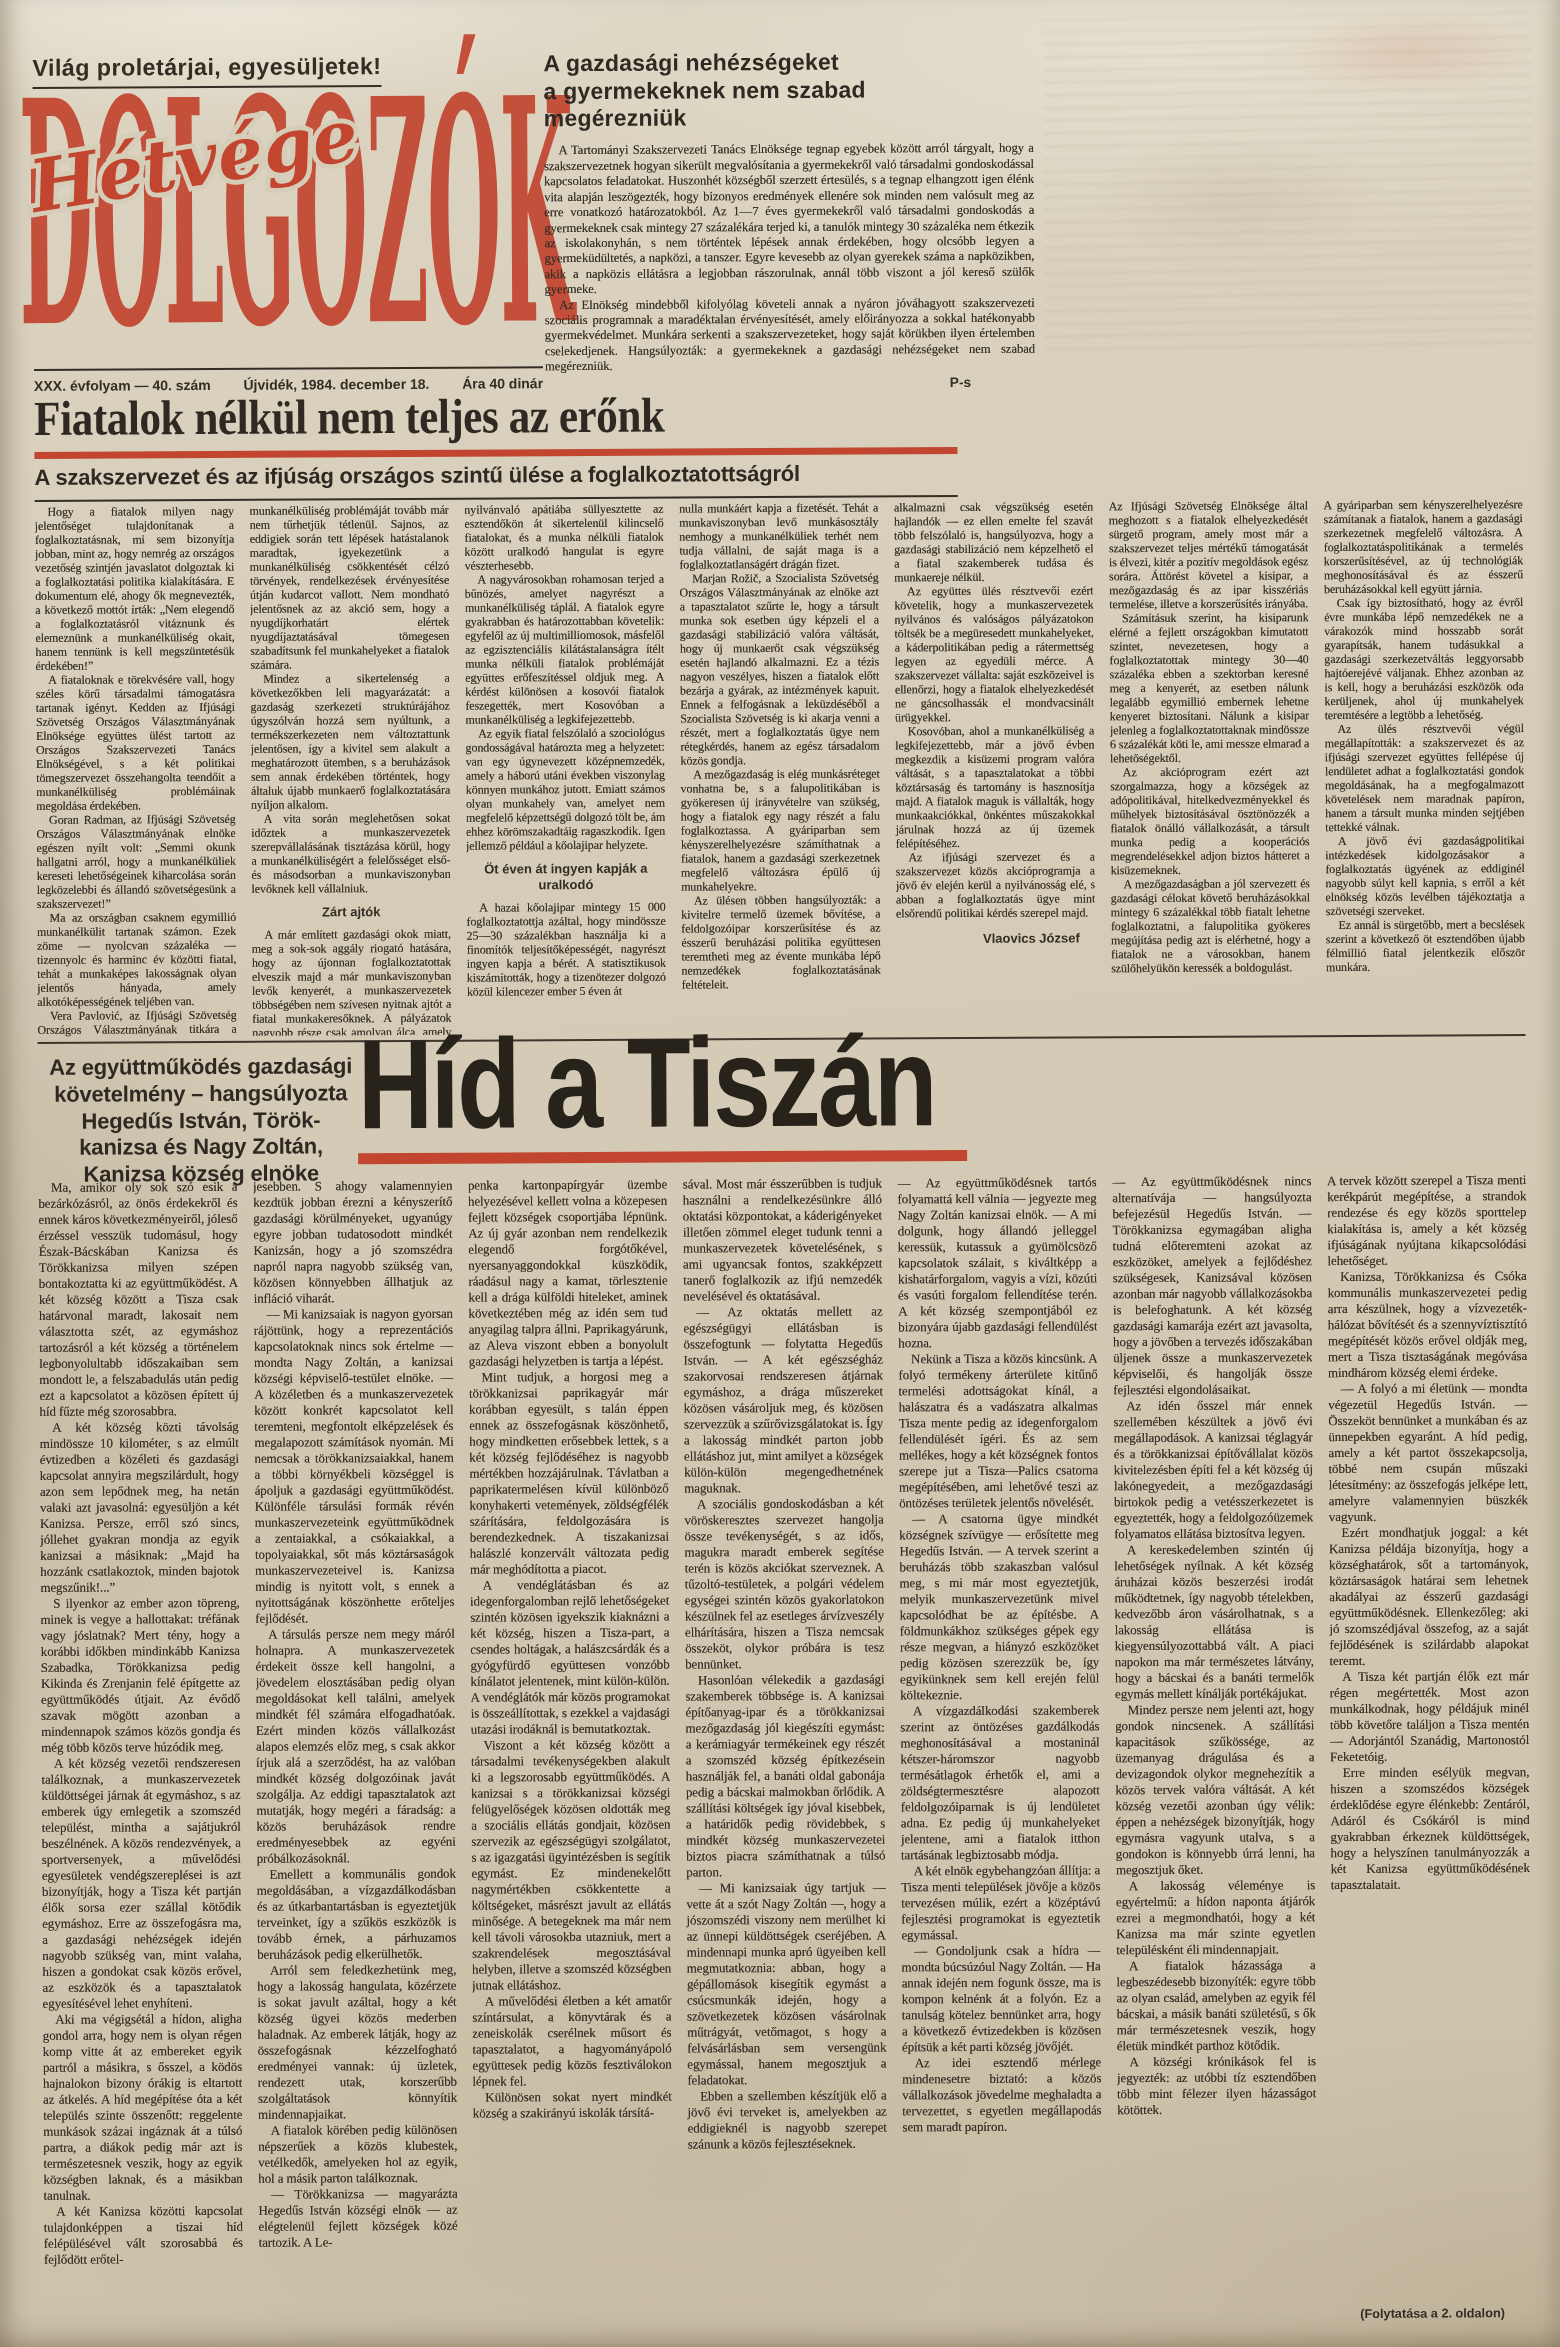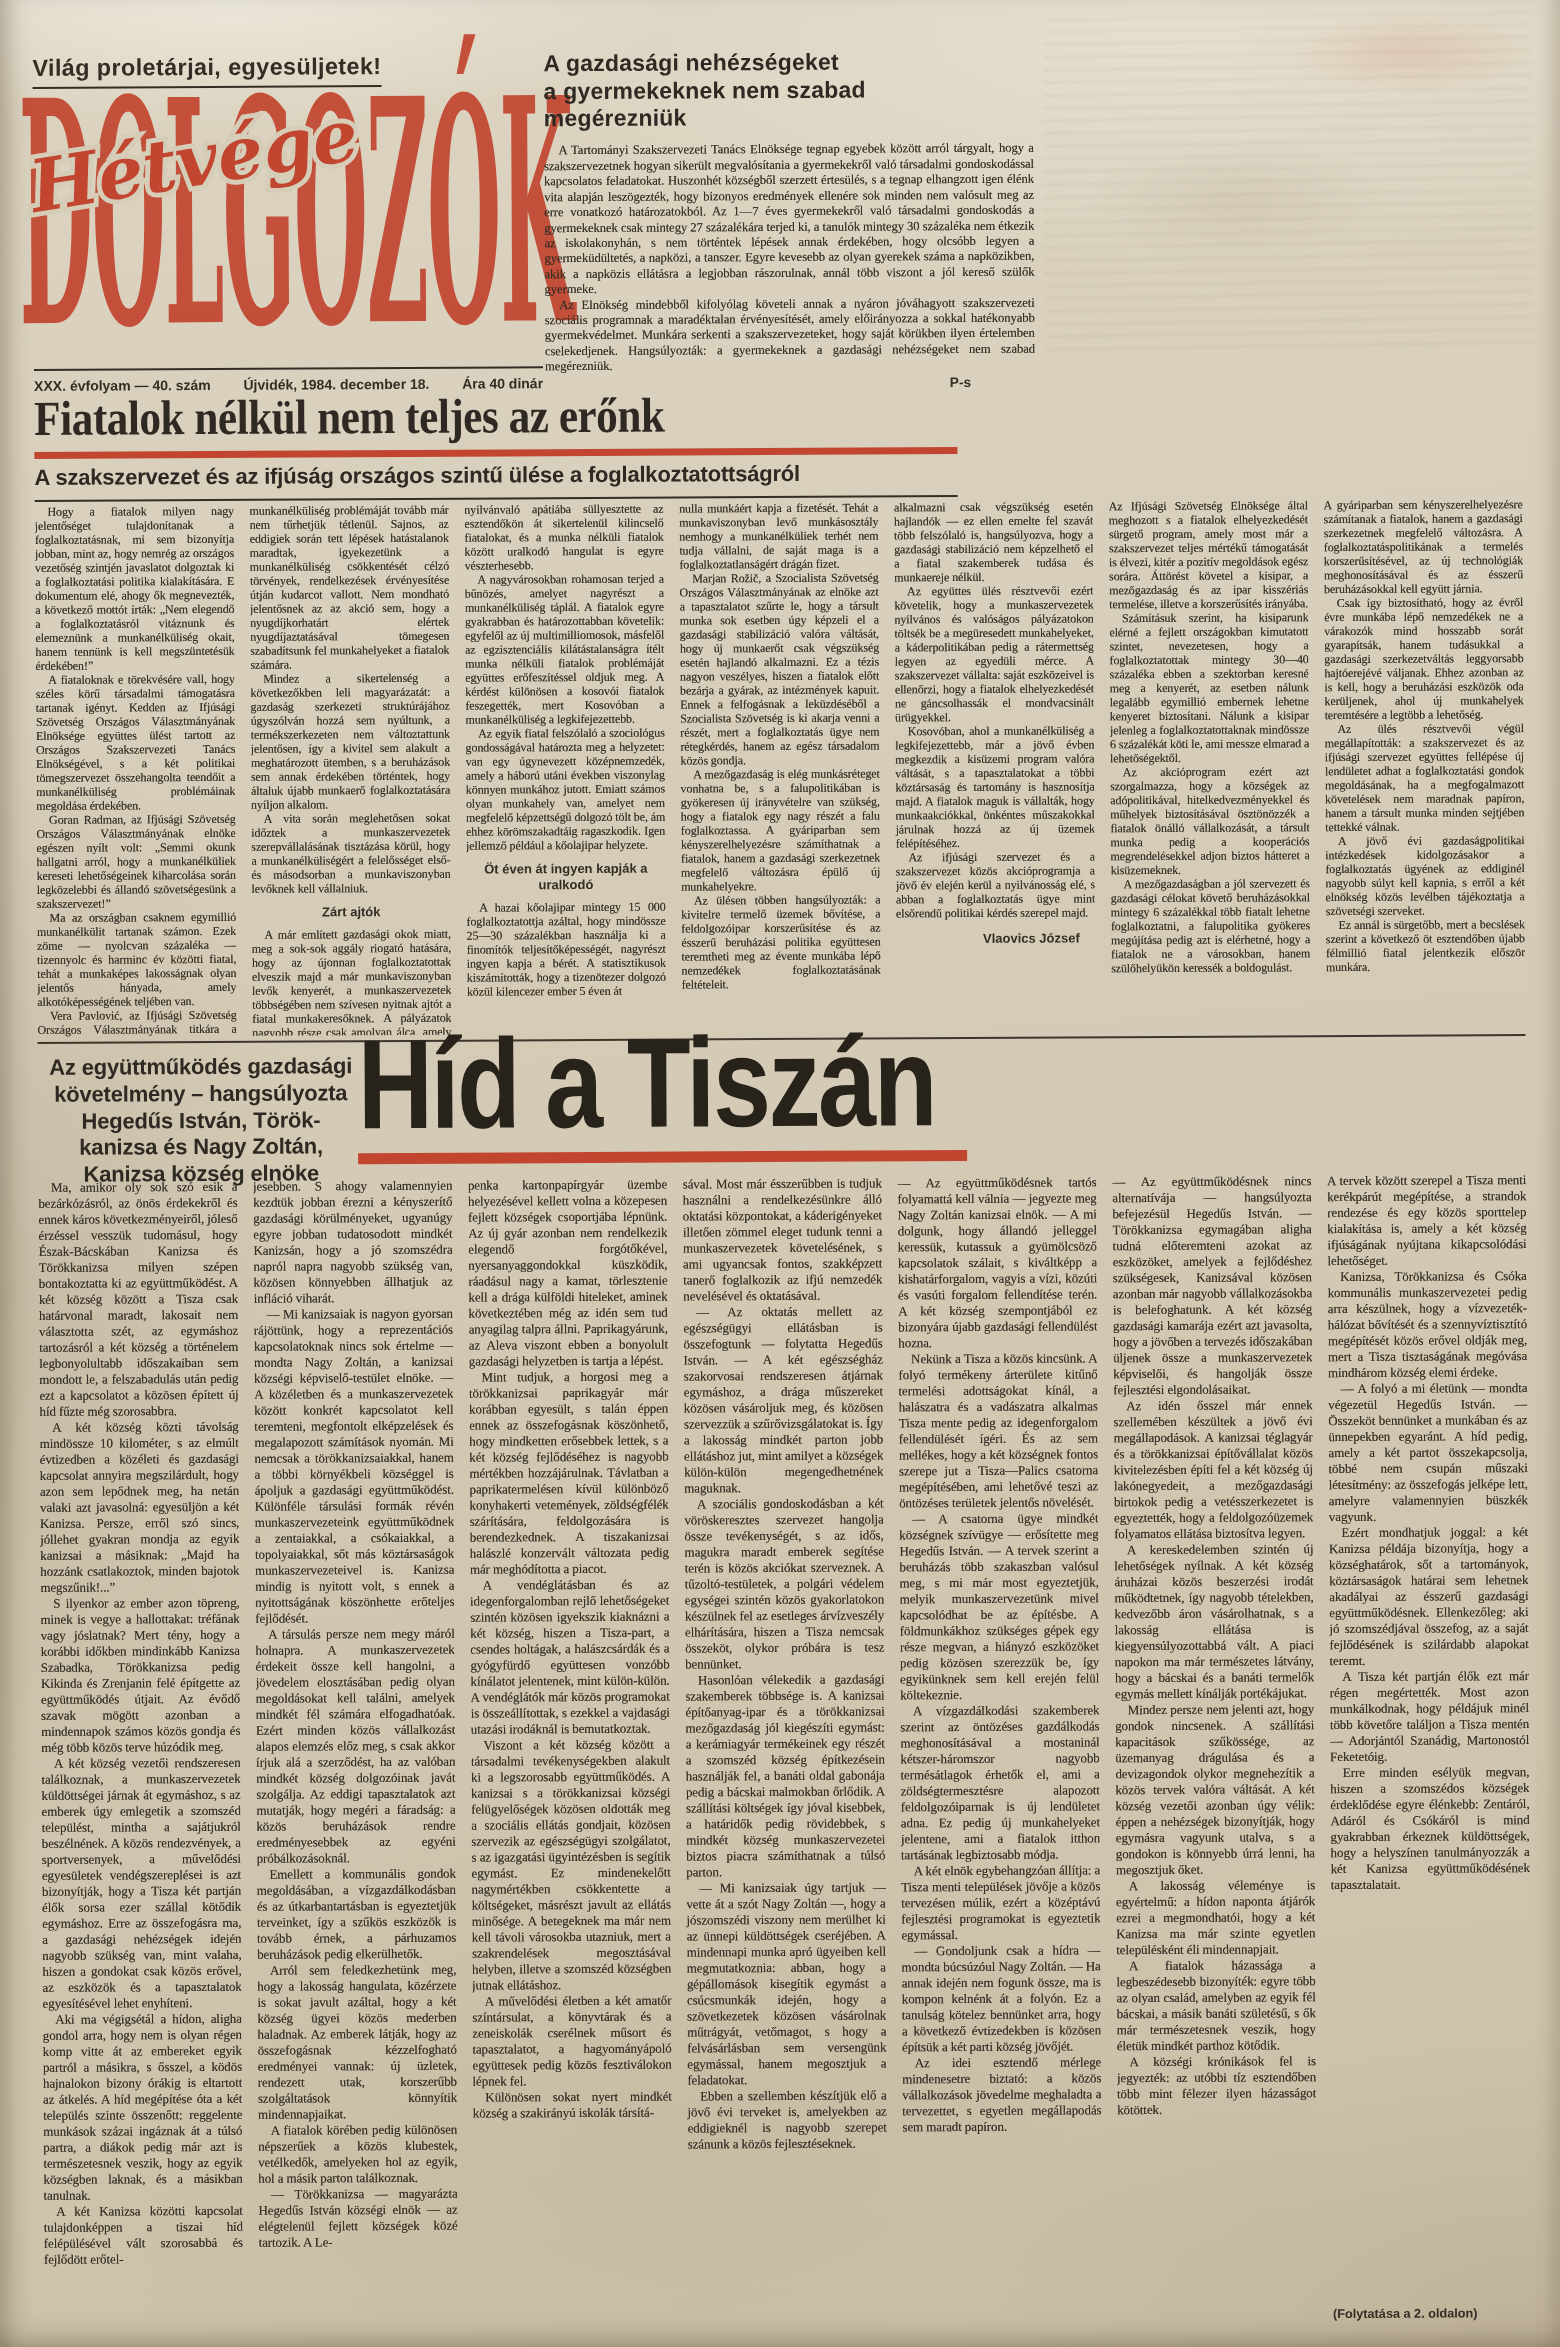--- a/index.html
+++ b/index.html
@@ -58,21 +58,21 @@
   .cols{position:absolute;display:flex;gap:15.6px}
   .main-cols{left:37px;top:501px;width:1488px;height:532px}
   .second-cols{left:37px;top:1176px;width:1488px;height:1149px}
   .col{flex:1 1 0;height:100%;overflow:hidden;display:flex;flex-direction:column;text-align:justify}
   .main-cols .col{font-size:12px;line-height:14px}
   .second-cols .col{font-size:13px;line-height:16px}
   .col p{margin:0;text-indent:12.7px;letter-spacing:-0.1px;text-shadow:0 0 0.3px rgba(51,45,36,.6)}
   .col p.ni{text-indent:0}
   .colsub{font-family:"Liberation Sans",sans-serif;font-weight:bold;font-size:13px;text-align:center;margin:8.8px 5.9px 6.8px;line-height:1.25}
   .colsig{font-family:"Liberation Sans",sans-serif;font-weight:bold;font-size:13px;text-align:right;padding-right:15.6px;margin-top:11.7px}
-  .colcont{font-family:"Liberation Sans",sans-serif;font-weight:bold;font-size:12.7px;text-align:left;margin-top:auto;padding-top:7.8px}
+  .colcont{font-family:"Liberation Sans",sans-serif;font-weight:bold;font-size:12.7px;text-align:center;margin-top:auto;padding-top:7.8px}
 
   .section-divider{position:absolute;left:37px;top:1038px;width:1488px;border-top:2px solid #3d362c}
 
   .kicker{position:absolute;left:37px;top:1051px;width:326px;text-align:center;color:#2e2922}
   .kicker-line{font-family:"Liberation Sans",sans-serif;font-weight:bold;font-size:22px;line-height:1.22;letter-spacing:-0.2px}
 
   .hid-headline{position:absolute;left:357px;top:1016px;font-family:"Liberation Sans",sans-serif;font-weight:bold;
     font-size:127px;line-height:1.05;letter-spacing:-2.9px;color:#27221a;transform:scaleX(.82);transform-origin:left top;white-space:nowrap}
   .hid-rule{left:357px;top:1151px;width:609px;height:10.7px}
 </style>

